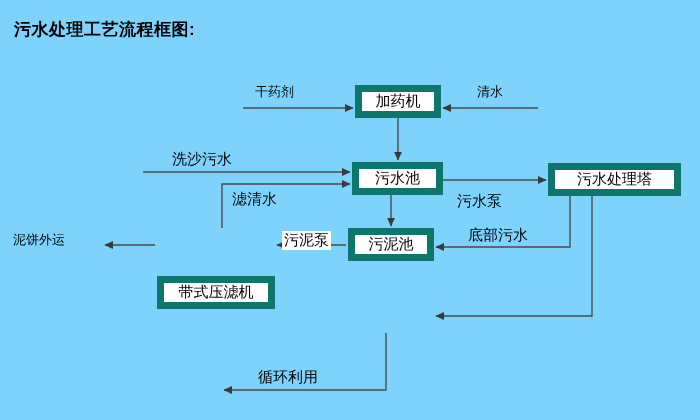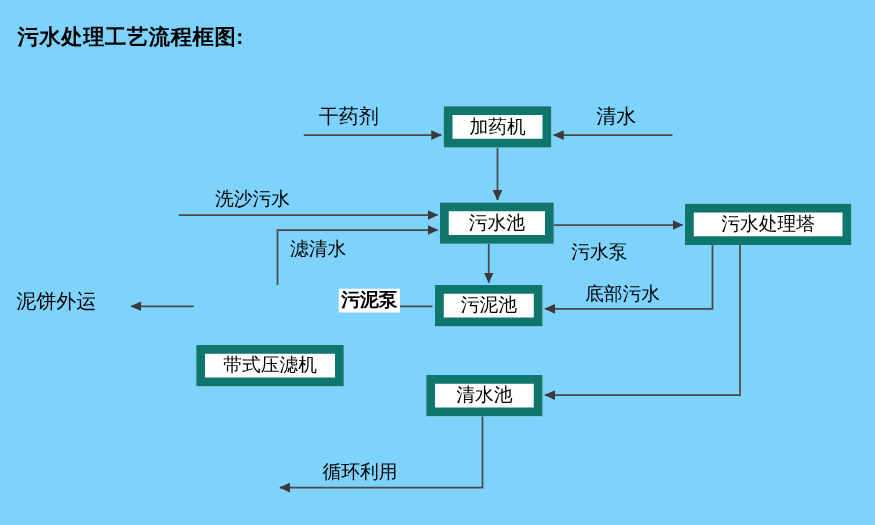--- a/index.html
+++ b/index.html
@@ -48,21 +48,21 @@
   }
   .edge-label {
     position: absolute;
     font-size: 15px;
     color: #000000;
     white-space: nowrap;
     background: transparent;
   }
   .term-label {
     position: absolute;
-    font-size: 16px;
+    font-size: 13px;
     color: #000000;
     white-space: nowrap;
   }
 </style>
 </head>
 <body>
 
 <div id="canvas">
 
   <div id="title">污水处理工艺流程框图:</div>
@@ -121,35 +121,32 @@
   </div>
 
   <div class="node" style="left:157px; top:228px; width:118px; height:33px;margin-top:48px;">
     <span>带式压滤机</span>
   </div>
 
   <div class="node" style="left:348px; top:228px; width:86px; height:33px;align-items:flex-end;">
     <span>污泥池</span>
   </div>
 
-  <div class="node" style="left:341px; top:300px; width:93px; height:33px;">
-    <span>清水池</span>
-  </div>
 
   <div class="term-label" style="left:255px; top:83px;">干药剂</div>
 
   <div class="term-label" style="left:477px; top:83px;">清水</div>
 
   <div class="edge-label" style="left:172px; top:150px;">洗沙污水</div>
 
   <div class="edge-label" style="left:232px; top:190px;">滤清水</div>
 
   <div class="edge-label" style="left:457px; top:164px;margin-top:28px;">污水泵</div>
 
-  <div class="edge-label" style="left:271px; top:231px; background:#ffffff; padding:0 2px;font-weight:bold;">污泥泵</div>
+  <div class="edge-label" style="left:282px; top:231px; background:#ffffff; padding:0 2px;">污泥泵</div>
 
   <div class="edge-label" style="left:468px; top:226px;">底部污水</div>
 
   <div class="term-label" style="left:13px; top:231px;">泥饼外运</div>
 
   <div class="edge-label" style="left:258px; top:368px;">循环利用</div>
 
 </div>
 
 </body></html>

